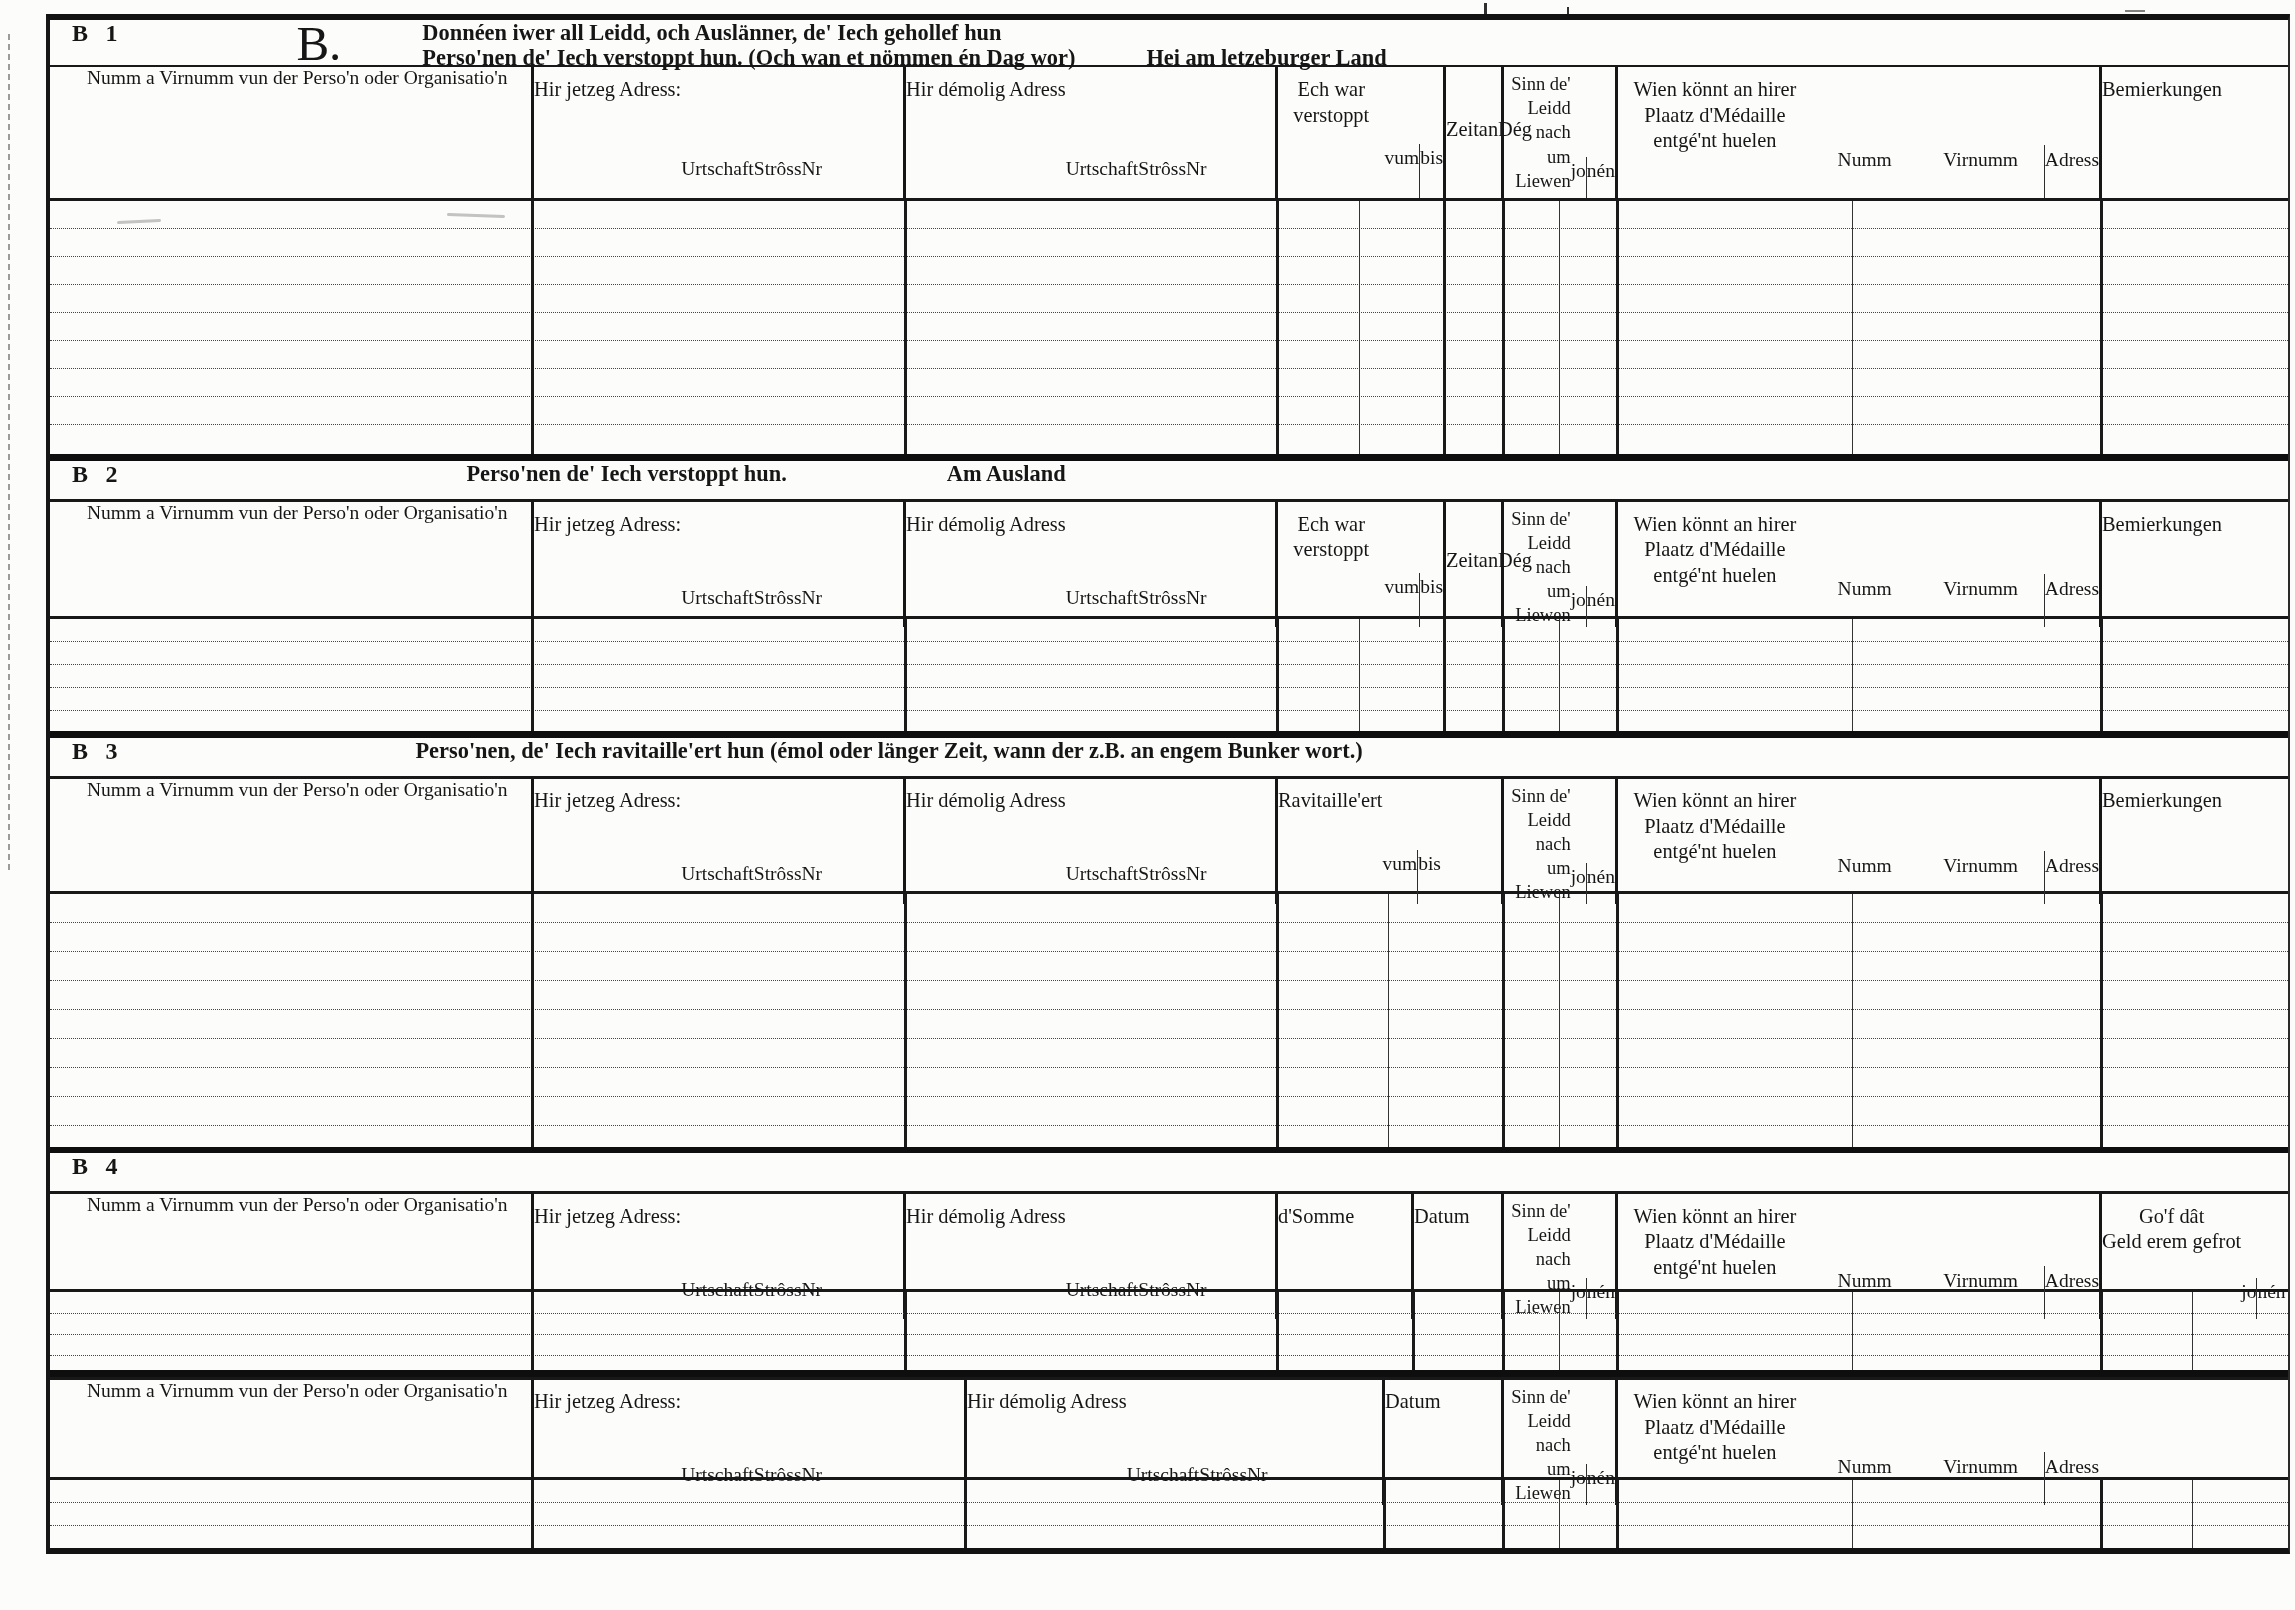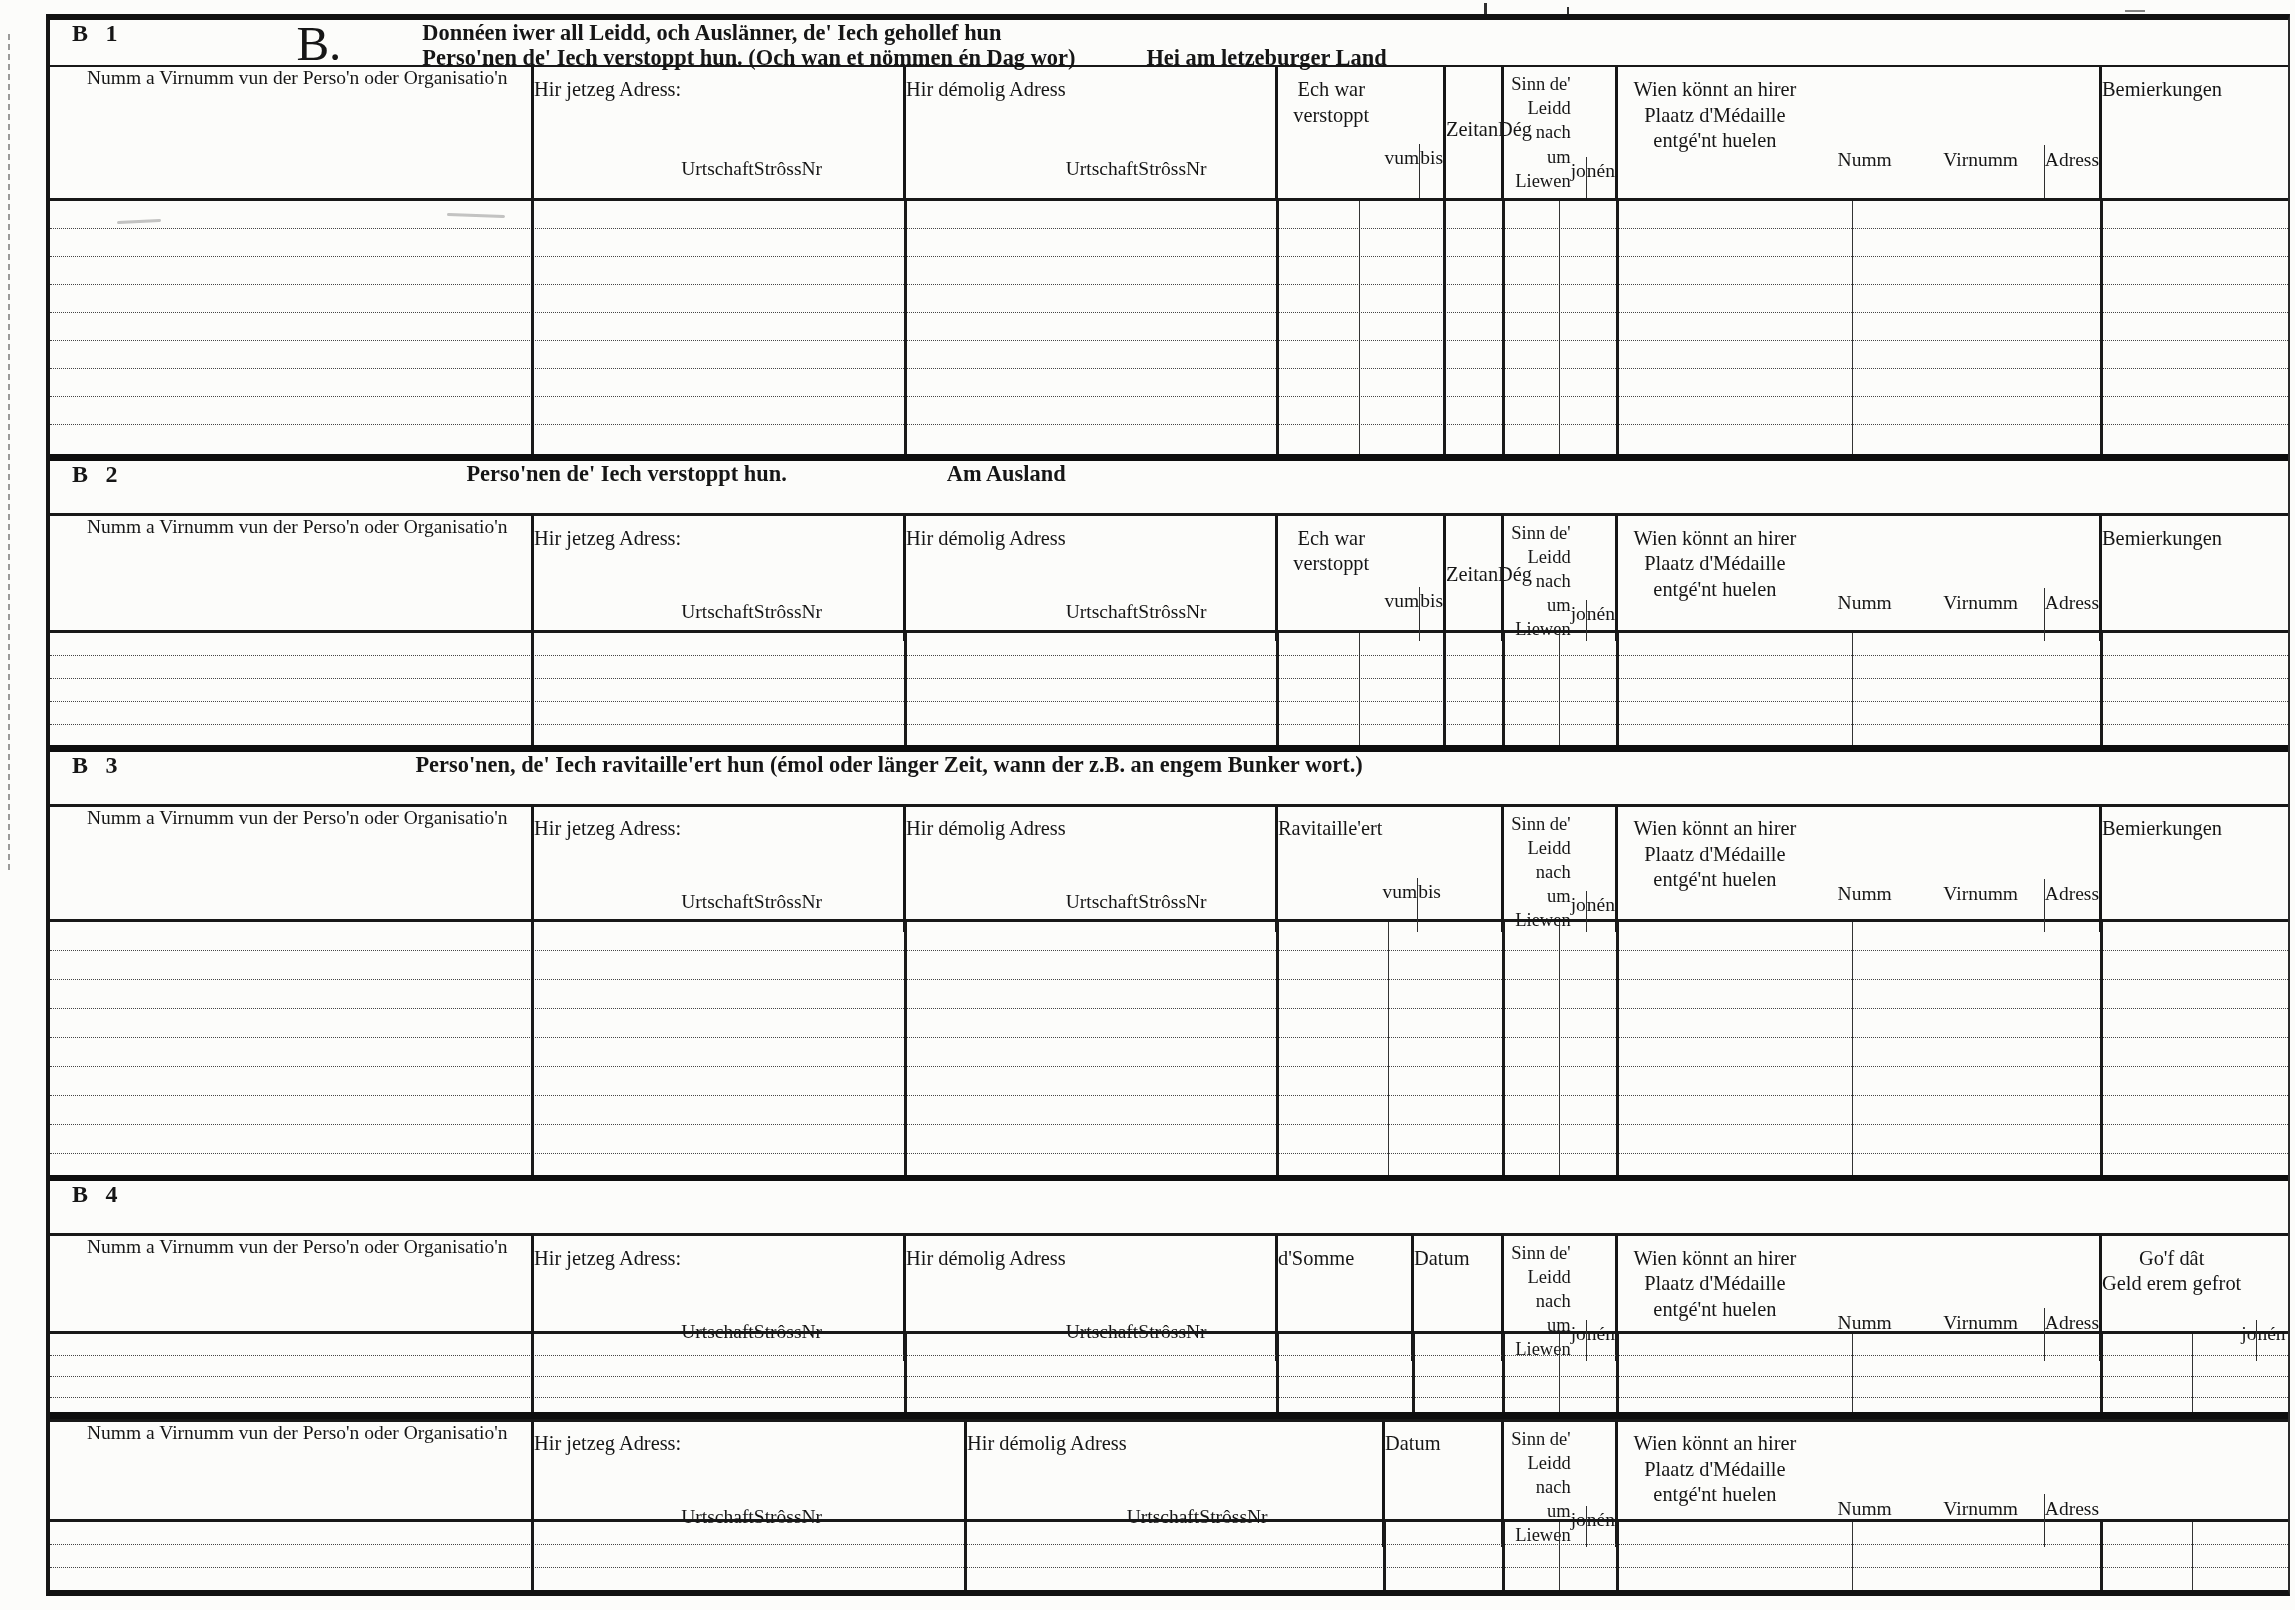--- a/index.html
+++ b/index.html
@@ -8,21 +8,21 @@
         font-family:"Liberation Serif","DejaVu Serif",serif;color:#161616;overflow:hidden}
   .frame{position:absolute;left:46px;top:13.6px;width:2244px;
          border-top:6.8px solid #121212;border-left:4.4px solid #161616;
          border-right:2.9px solid #2a2a2a;border-bottom:6.3px solid #121212;background:transparent}
   
   .hr6{height:2.9px;background:#181818}
   .hr14{height:6.8px;background:#0e0e0e}
   
   .titlebar{display:flex;font-weight:700;font-size:22.4px;white-space:nowrap}
   .tb-b1{height:45px}
-  .tb-std{height:52px}
+  .tb-std{height:38px}
   .secid{margin-left:22px;font-size:24px;letter-spacing:5.8px;font-weight:700;flex:0 0 auto}
   .bigletter{font-size:49px;font-weight:400;margin-left:173px;line-height:.9;transform:translateY(1.9px)}
   .titlelines{margin-left:81px;line-height:1.14}
   .t2row{display:flex;gap:71px}
   .ttl-b2{margin-left:343px}.note-b2{margin-left:160px}
   .ttl-b3{margin-left:292px}.ttl2-b3{margin-left:34px}
   .ttl-b4{margin-left:348px}
   .ttl-b5{margin-left:430px}
   
   .hdr{display:grid;font-size:19.5px}

